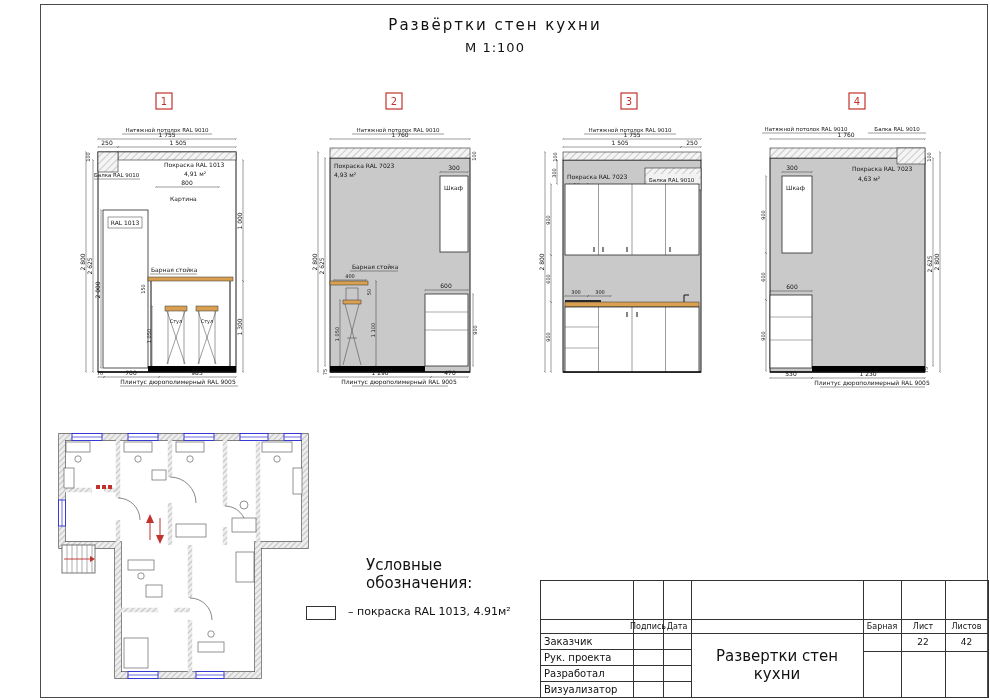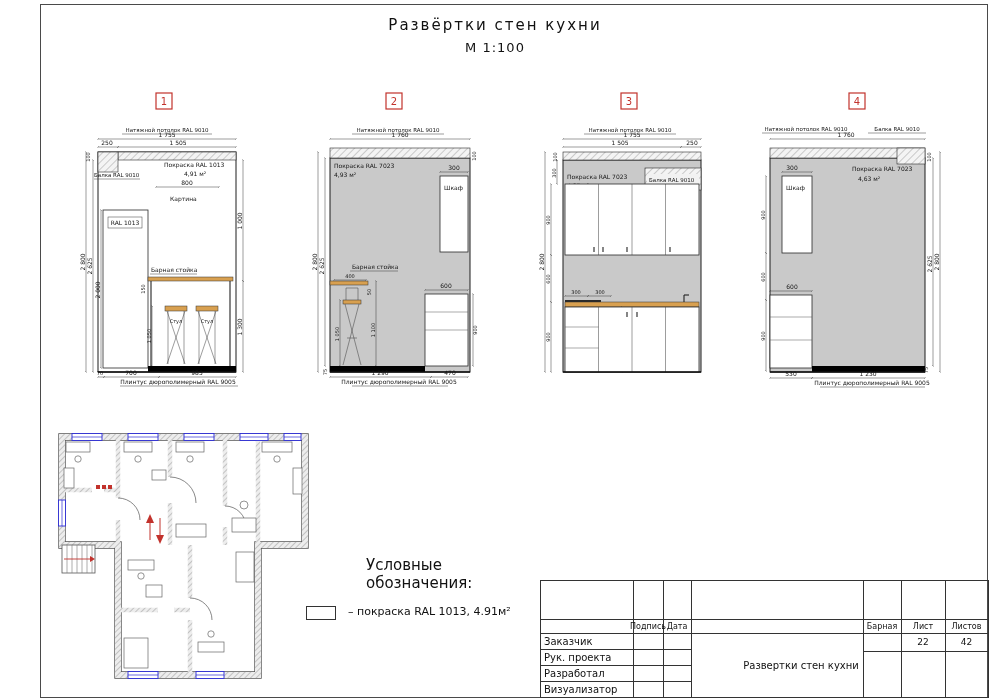--- a/index.html
+++ b/index.html
@@ -42,21 +42,21 @@
   .sw{flex:0 0 30px;height:14px;border:1px solid #333;margin-right:12px;margin-top:1px;box-sizing:border-box;}
   .sw.g{background:#c9c9c9;}
   .sw.w{background:#fff;}
   .sw.b{background:#000;height:8px;border:none;margin-top:4px;}
   
   .tb{position:absolute;left:540px;top:580px;width:447px;height:116px;border:1px solid #333;font-size:8px;}
   .tb .cell{position:absolute;display:flex;align-items:center;justify-content:center;text-align:center;}
   .tb .rowlbl{justify-content:flex-start;padding-left:3px;font-size:10px;}
   .tb .vl{position:absolute;top:0;bottom:0;width:0;border-left:1px solid #333;}
   .tb .hl{position:absolute;height:0;border-top:1px solid #333;}
-  .tb .big{font-size:10px;padding-left:24px;}
+  .tb .big{font-size:15px;}
   .tb .numcell{font-size:9px;}
 </style>
 </head>
 <body>
 
 <div class="page">
   <div class="frame"></div>
 
   <div class="hdr">
     <div class="t1">Развёртки стен кухни</div>

